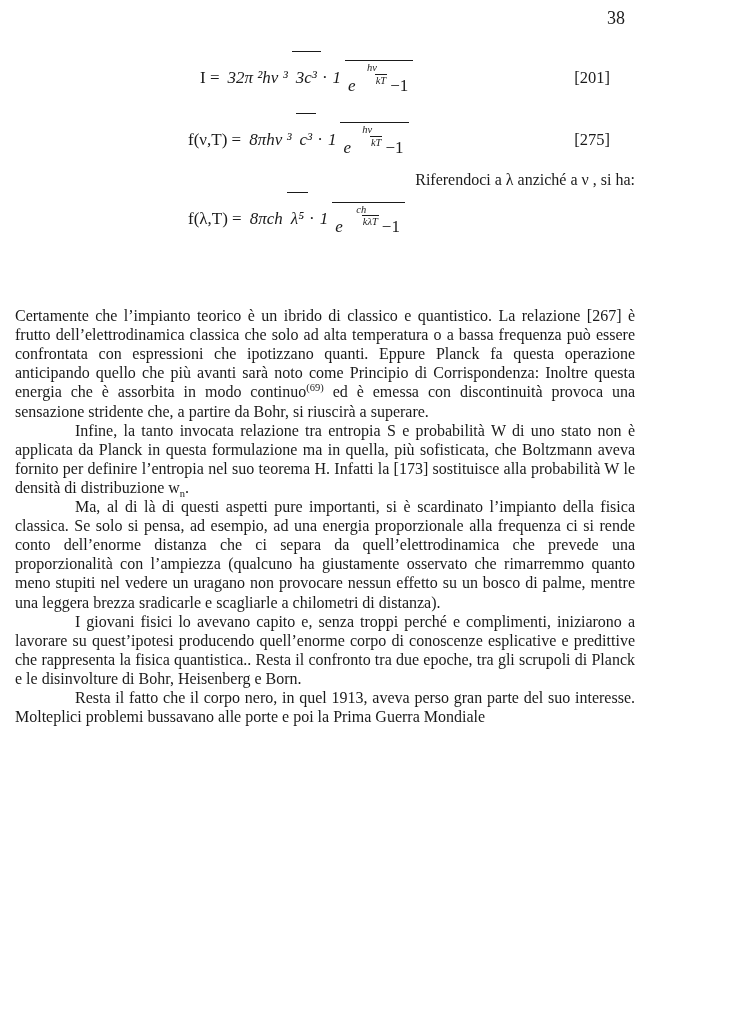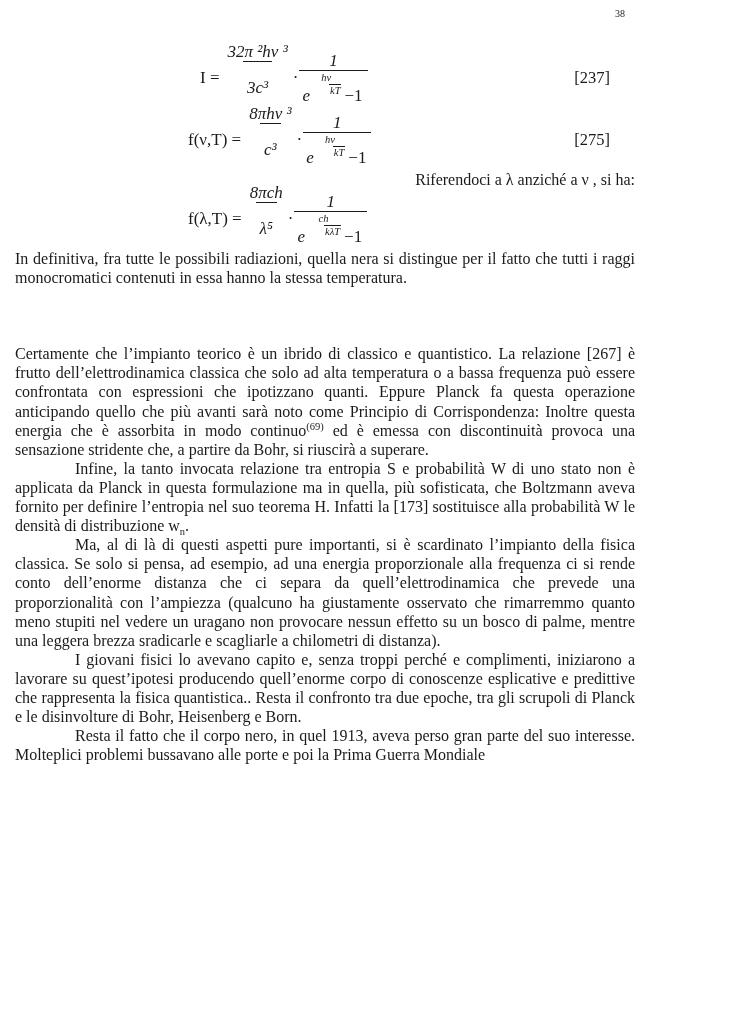--- a/index.html
+++ b/index.html
@@ -1,26 +1,26 @@
 <!DOCTYPE html>
 <html><head>
 <meta charset="utf-8">
 <style>
   html,body{margin:0;padding:0;}
   body{
     width:729px;height:1023px;overflow:hidden;background:#ffffff;
     font-family:"Liberation Serif", serif;color:#1a1a1a;
   }
   .content{width:620px;margin-left:15px;}
-  .pageno{padding-top:8px;text-align:right;padding-right:10px;font-size:10px;height:16px;}
+  .pageno{padding-top:8px;text-align:right;padding-right:10px;font-size:18px;height:16px;}
   
   .eqrow{position:relative;display:flex;align-items:center;}
   .eq{display:flex;align-items:center;font-size:17px;}
   .eq .lhs{font-style:normal;margin-right:4px;white-space:pre;}
-  .frac{display:inline-flex;flex-direction:column;align-items:center;text-align:center;font-style:italic;}
+  .frac{display:inline-flex;align-items:center;text-align:center;font-style:italic;}
   .frac .num{padding:0 4px;line-height:1.15;}
   .frac .den{border-top:1.2px solid #1a1a1a;padding:16px 4px;line-height:1.2;}
   .dot{margin:0 1px;font-style:normal;}
   .frac2 .den2{border-top:1.2px solid #1a1a1a;display:flex;align-items:flex-end;padding:1px 5px 0 3px;line-height:1.1;}
   .ebase{font-style:italic;}
   .expfrac{display:inline-flex;flex-direction:column;align-items:center;font-size:10.5px;margin:0 1px 9px 1px;font-style:italic;line-height:1.1;justify-content:center;}
   .expfrac .ed{border-top:0.9px solid #1a1a1a;padding:0 1px;margin-left:18px;}
   .tail{font-style:normal;margin-left:2px;}
   .eqlabel{position:absolute;right:25px;top:50%;transform:translateY(-50%);font-size:16.5px;font-style:normal;}
   .eq1{margin:25px 0 4px 185px;height:58px;}
@@ -55,21 +55,21 @@
         <span class="den2">
           <span class="ebase">e</span>
           <span class="expfrac">
             <span class="en">hν</span>
             <span class="ed">kT</span>
           </span>
           <span class="tail">−1</span>
         </span>
       </span>
     </div>
-    <span class="eqlabel">[237]</span>
+    <span class="eqlabel">[201]</span>
   </div>
 
 
   <div class="eqrow eq2">
     <div class="eq">
       <span class="lhs">f(ν,T) =</span>
       <span class="frac">
         <span class="num">8πhν ³</span>
         <span class="den">c³</span>
       </span>
@@ -106,21 +106,20 @@
           <span class="expfrac">
             <span class="en">ch</span>
             <span class="ed">kλT</span>
           </span>
           <span class="tail">−1</span>
         </span>
       </span>
     </div>
   </div>
 
-  <p>In definitiva, fra tutte le possibili radiazioni, quella nera si distingue per il fatto che tutti i raggi monocromatici contenuti in essa hanno la stessa temperatura.</p>
 
 
   <div class="spacer-after-heading"></div>
 
   <p><span>Certamente che l’impianto teorico è un ibrido di classico e quantistico. La relazione [267] è frutto dell’elettrodinamica classica che solo ad alta temperatura o a bassa frequenza può essere confrontata con espressioni che ipotizzano quanti. Eppure Planck fa questa operazione anticipando quello che più avanti sarà noto come Principio di Corrispondenza: Inoltre questa energia che è assorbita in modo continuo</span><sup class="ref">(69)</sup><span> ed è emessa con discontinuità  provoca una sensazione stridente  che, a partire da Bohr, si riuscirà a superare.</span></p>
   <p class="ind"><span>Infine, la tanto invocata relazione tra entropia S e probabilità W di uno stato non è applicata da Planck in questa formulazione ma in quella, più sofisticata, che Boltzmann aveva fornito per definire l’entropia nel suo teorema H. Infatti la [173] sostituisce alla probabilità W le densità di distribuzione w</span><sub class="idx">n</sub><span>.</span></p>
   <p class="ind">Ma, al di là di questi aspetti pure importanti, si è scardinato l’impianto della fisica classica. Se solo si pensa, ad esempio, ad una energia proporzionale alla frequenza ci si rende conto dell’enorme distanza che ci separa da quell’elettrodinamica  che prevede una proporzionalità con l’ampiezza (qualcuno ha giustamente osservato che rimarremmo quanto meno stupiti nel vedere un uragano non provocare nessun effetto su un bosco di palme, mentre una leggera brezza sradicarle e scagliarle a chilometri di distanza).</p>
   <p class="ind">I giovani fisici lo avevano capito e, senza troppi  perché e complimenti, iniziarono a lavorare su quest’ipotesi producendo quell’enorme corpo di conoscenze esplicative e predittive che rappresenta la fisica quantistica.. Resta il confronto tra due epoche, tra gli scrupoli di Planck e le disinvolture di Bohr, Heisenberg e Born.</p>
   <p class="ind">Resta il fatto che il corpo nero, in quel 1913, aveva perso gran parte del suo interesse. Molteplici problemi bussavano alle porte  e poi la Prima Guerra Mondiale</p>
 

